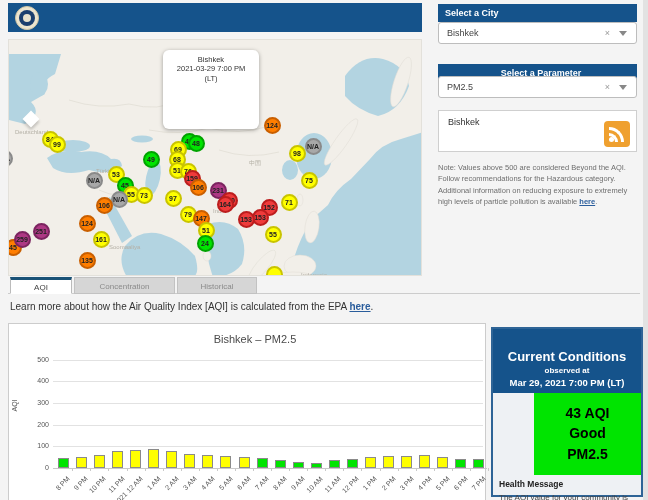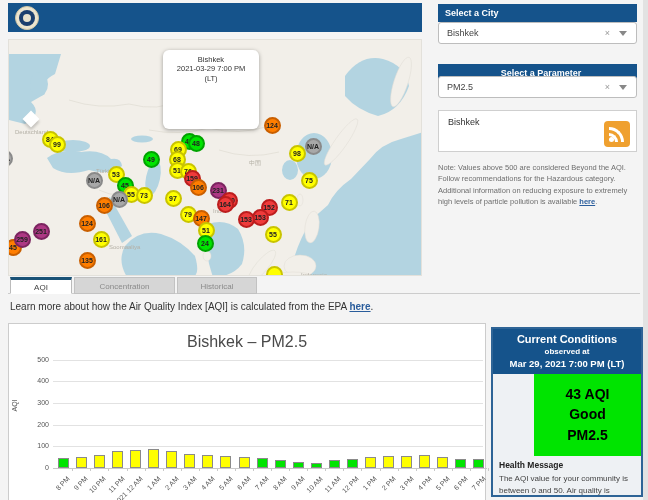--- a/index.html
+++ b/index.html
@@ -61,36 +61,36 @@
   
   .tabs-line { position:absolute; left:8px; top:293px; width:632px; height:1px; background:#cccccc; }
   .tab { position:absolute; top:277px; height:17px; font-size:8px; text-align:center; line-height:15px; cursor:pointer; }
   .tab.active { background:#fff; color:#444; border:1px solid #bbb; border-top:3px solid #1a5276; border-bottom:1px solid #fff; z-index:2; }
   .tab.inactive { background:#d6d6d6; color:#8b8b8b; border:1px solid #c2c2c2; line-height:17px; }
   .learn { position:absolute; left:10px; top:301px; font-size:10px; color:#333; }
 
   
   .chart-box { position:absolute; left:8px; top:323px; width:478px; height:190px;
     background:#fff; border:1px solid #ccc; }
-  .chart-title { position:absolute; left:0; top:9px; width:100%; text-align:center;
-    font-size:16px; color:#4a4a4a; }
+  .chart-title { position:absolute; left:8px; top:9px; width:100%; text-align:center;
+    font-size:11px; color:#4a4a4a; }
   .ylabel { position:absolute; left:-1px; top:78px; font-size:7px; color:#555; transform:rotate(-90deg); }
   .gridline { position:absolute; height:1px; background:#e2e2e2; }
   .ytick { position:absolute; width:30px; text-align:right; font-size:7px; color:#555; }
   .xaxis { position:absolute; background:#c9c9c9; }
   .bar { position:absolute; border:1px solid #8a8a8a; }
   .xtick { position:absolute; width:1px; height:3px; background:#c9c9c9; }
   .xlab { position:absolute; font-size:7px; color:#555; white-space:nowrap;
     transform:translateX(-100%) rotate(-45deg); transform-origin:100% 0; }
 
   
   .cc { position:absolute; left:491px; top:327px; width:152px; height:170px;
     border:2px solid #2e6496; background:#eef1f4; }
   .cc-head { background:#15538b; color:#fff; text-align:center; padding:4px 2px 5px; }
-  .cc-title { font-size:11px; font-weight:bold; }
+  .cc-title { font-size:13px; font-weight:bold;margin-top:16px; }
   .cc-obs { font-size:8px; font-weight:bold; margin-top:2px; }
   .cc-date { font-size:9.5px; font-weight:bold; margin-top:2px; }
   .cc-green { background:#00e400; text-align:center; padding:10px 0 11px;margin-left:41px; }
   .cc-green div { font-size:14px; font-weight:bold; color:#000; line-height:1.45; }
   .cc-health { padding:4px 6px; }
   .cc-health-title { font-size:8.5px; font-weight:bold; color:#222; margin-bottom:3px; }
   .cc-health-body { font-size:8px; color:#444; line-height:1.55; }
 
   .scrollbar { position:absolute; right:0; top:0; width:5px; height:500px; background:#e2e2e2; }
 </style>

